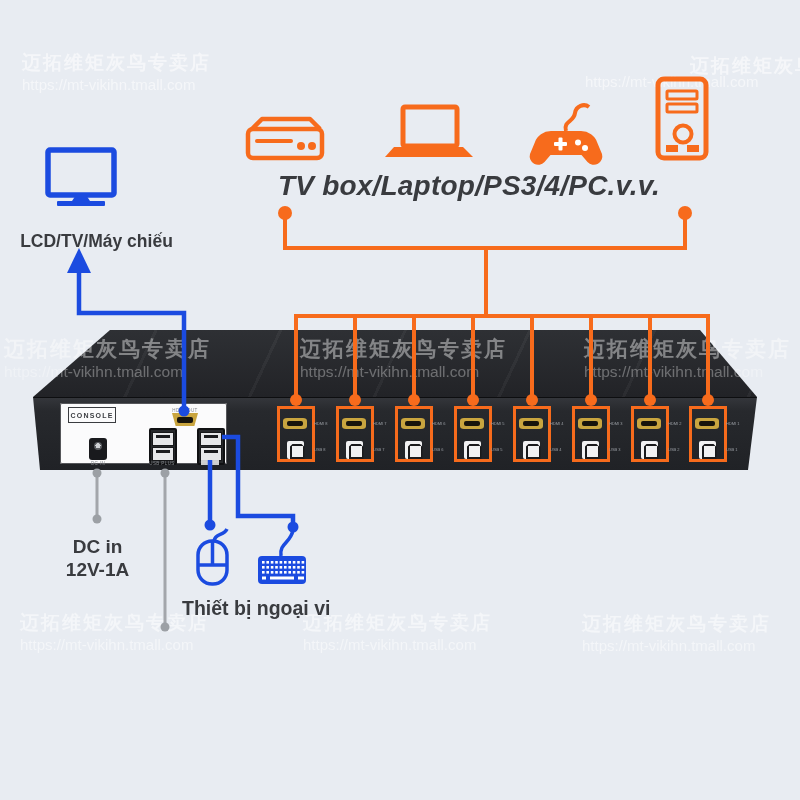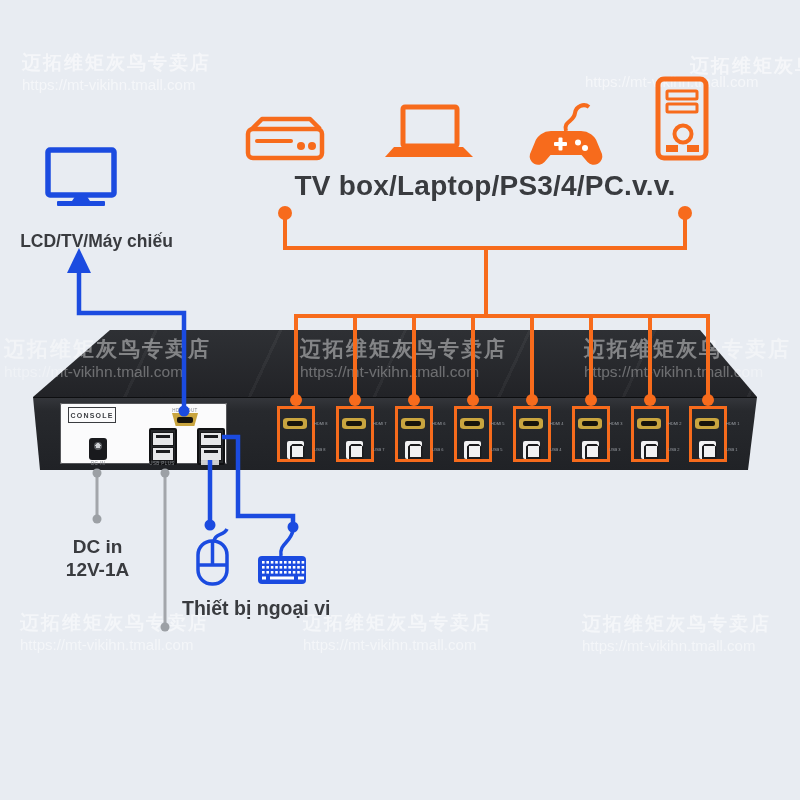--- a/index.html
+++ b/index.html
@@ -59,21 +59,21 @@
   .hdmi-port{position:absolute;left:3px;top:9px;width:24px;height:11px;background:#c9a53f;border-radius:4px/3px;}
   .hdmi-port::after{content:"";position:absolute;left:4px;top:3px;right:4px;bottom:3px;background:#17140c;border-radius:2px;}
   .usbb-port{position:absolute;left:7px;top:32px;width:17px;height:18px;background:#f1f1f2;border-radius:2px;}
   .usbb-in{position:absolute;left:2.5px;top:3px;width:11px;height:11px;border:2px solid #1a1a1c;
     clip-path:polygon(0 20%,20% 0,80% 0,100% 20%,100% 100%,0 100%);}
   .pg-lbl{position:absolute;left:100%;margin-left:2px;font-size:4px;color:#9b9fa5;white-space:nowrap;}
   .pg-lbl.t{top:12px;} .pg-lbl.b{top:38px;}
 
   
   .lab{position:absolute;z-index:5;color:#393b3f;font-weight:bold;}
-  .title{left:250px;top:170px;width:470px;text-align:center;font-size:28px;letter-spacing:.2px;}
+  .title{left:234px;top:170px;width:470px;text-align:center;font-size:28px;letter-spacing:.2px;font-style:italic;}
   .lcd{left:14px;top:215px;width:165px;text-align:center;font-size:17.5px;margin-top:16px;}
   .dcin{left:50px;top:535px;width:95px;text-align:center;font-size:19px;line-height:23px;}
   .periph{left:182px;top:597px;width:180px;font-size:19.5px;}
 
   svg.overlay{position:absolute;left:0;top:0;z-index:4;pointer-events:none;}
 </style>
 </head>
 <body>
 
 <div class="wm wm-bg wm1">

